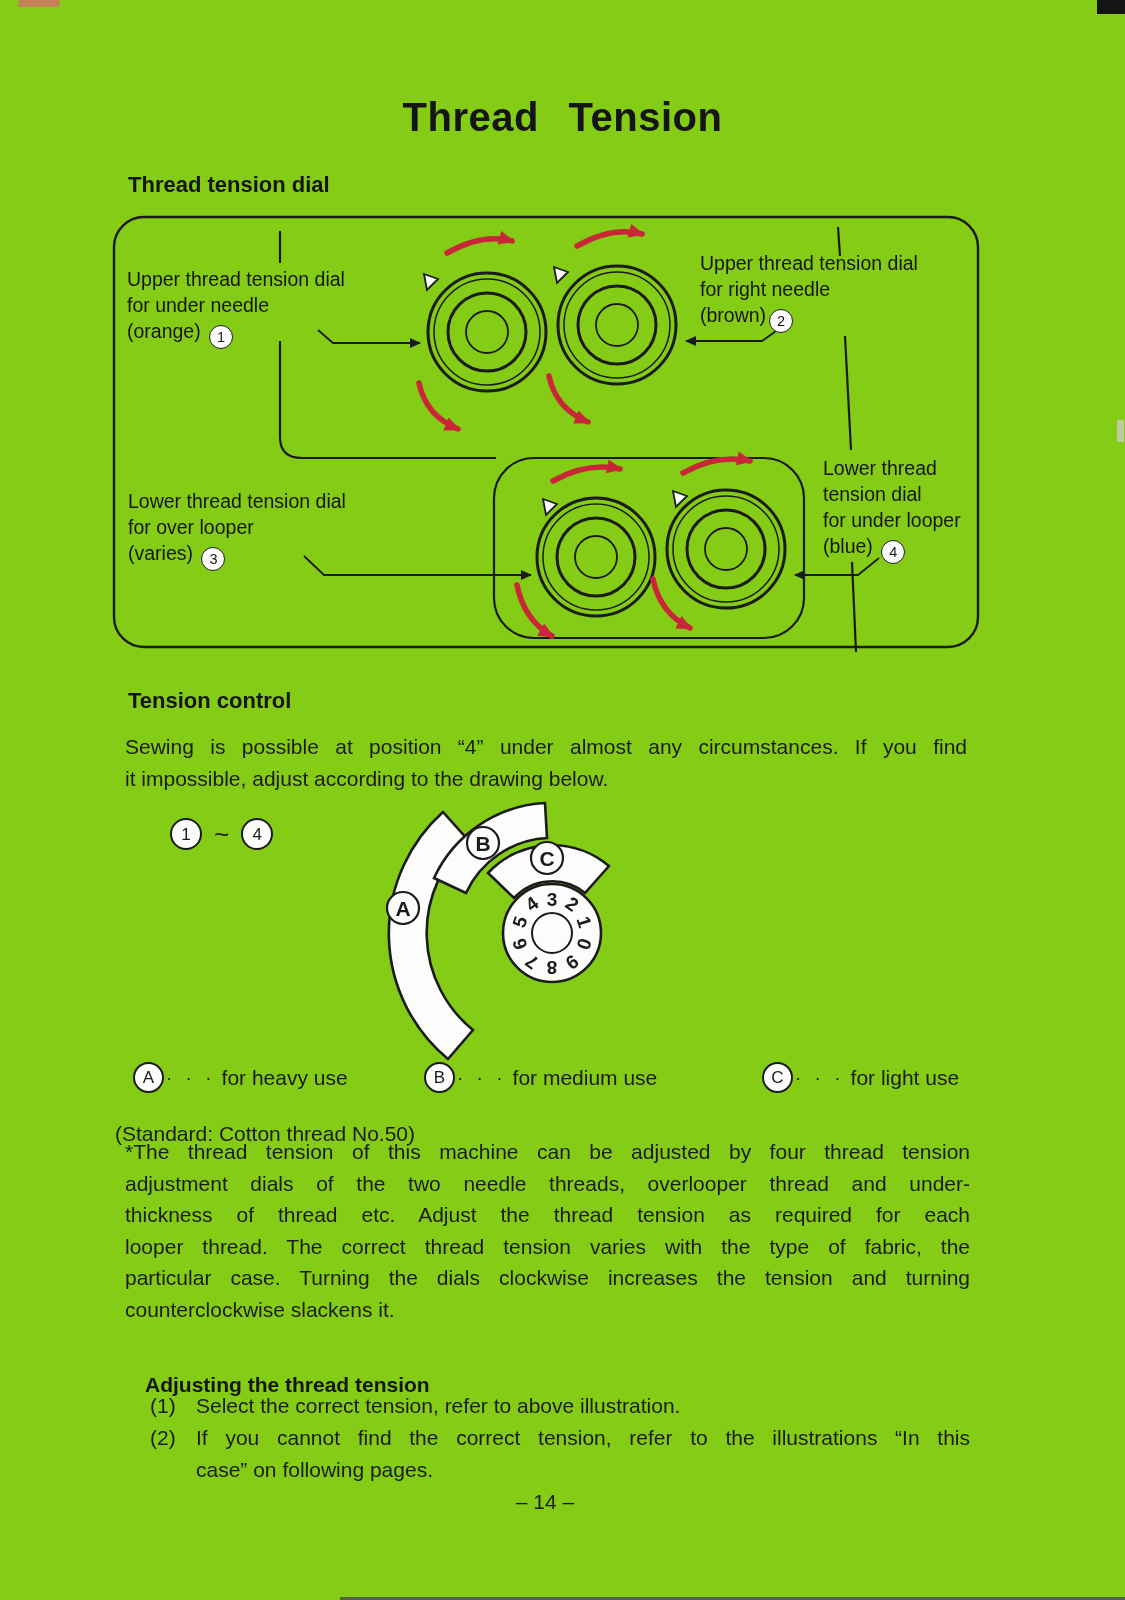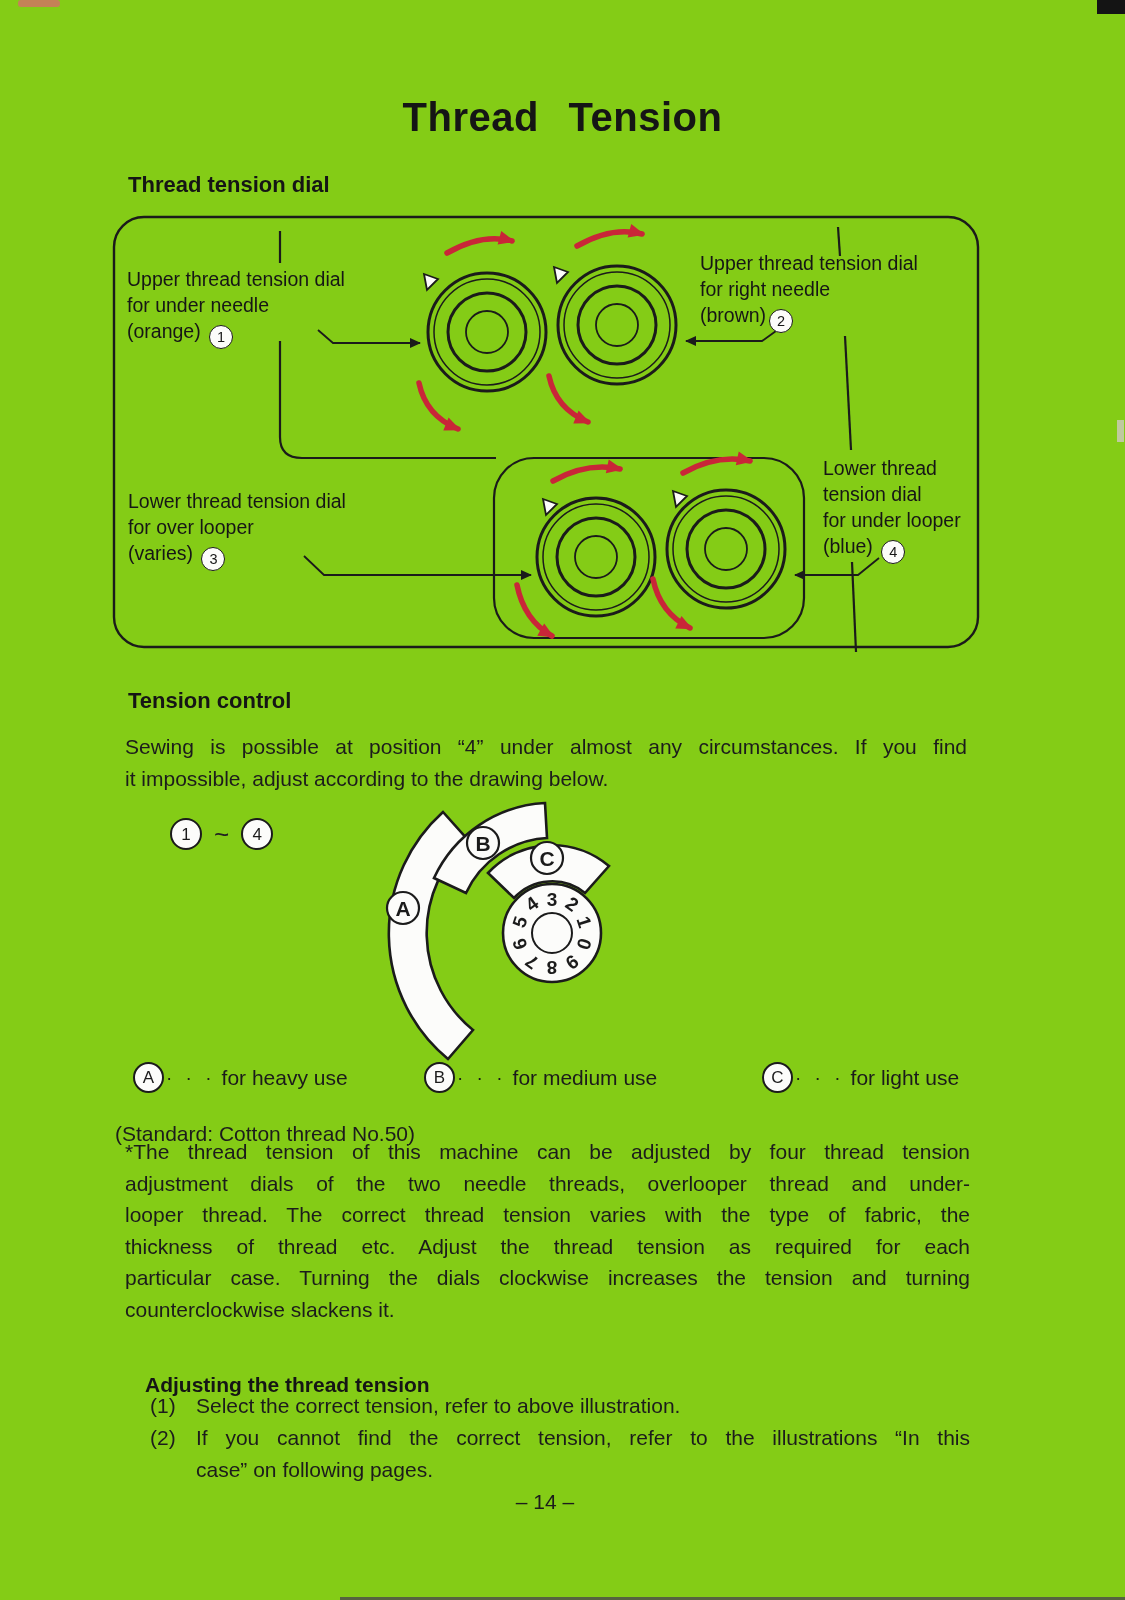--- a/index.html
+++ b/index.html
@@ -192,22 +192,22 @@
   <div class="abs litem" style="left:762px;top:1062px;">
     <span class="circ-md" style="width:27px;height:27px;">C</span>
     <span class="dots">· · ·</span>
     <span>for light use</span>
   </div>
   <div class="abs body-line" style="left:115px;top:1098px;margin-top:20px;">(Standard:  Cotton thread No.50)</div>
 
   <div class="abs" style="left:125px;top:1136px;width:845px;">
     <div class="body-line jline">*The thread tension of this machine can be adjusted by four thread tension</div>
     <div class="body-line jline">adjustment dials of the two needle threads, overlooper thread and under-</div>
+    <div class="body-line jline">thickness of thread etc. Adjust the thread tension as required for each</div>
     <div class="body-line jline">looper thread. The correct thread tension varies with the type of fabric, the</div>
-    <div class="body-line jline">thickness of thread etc. Adjust the thread tension as required for each</div>
     <div class="body-line jline">particular case. Turning the dials clockwise increases the tension and turning</div>
     <div class="body-line">counterclockwise slackens it.</div>
   </div>
 
   <div class="abs h1" style="left:145px;top:1348px;font-size:21px;margin-top:25px;">Adjusting the thread tension</div>
   <div class="abs item-row" style="left:150px;top:1390px;width:820px;">
     <span class="inum">(1)</span>
     <div style="flex:1;">
       <div>Select the correct tension, refer to above illustration.</div>
     </div>

